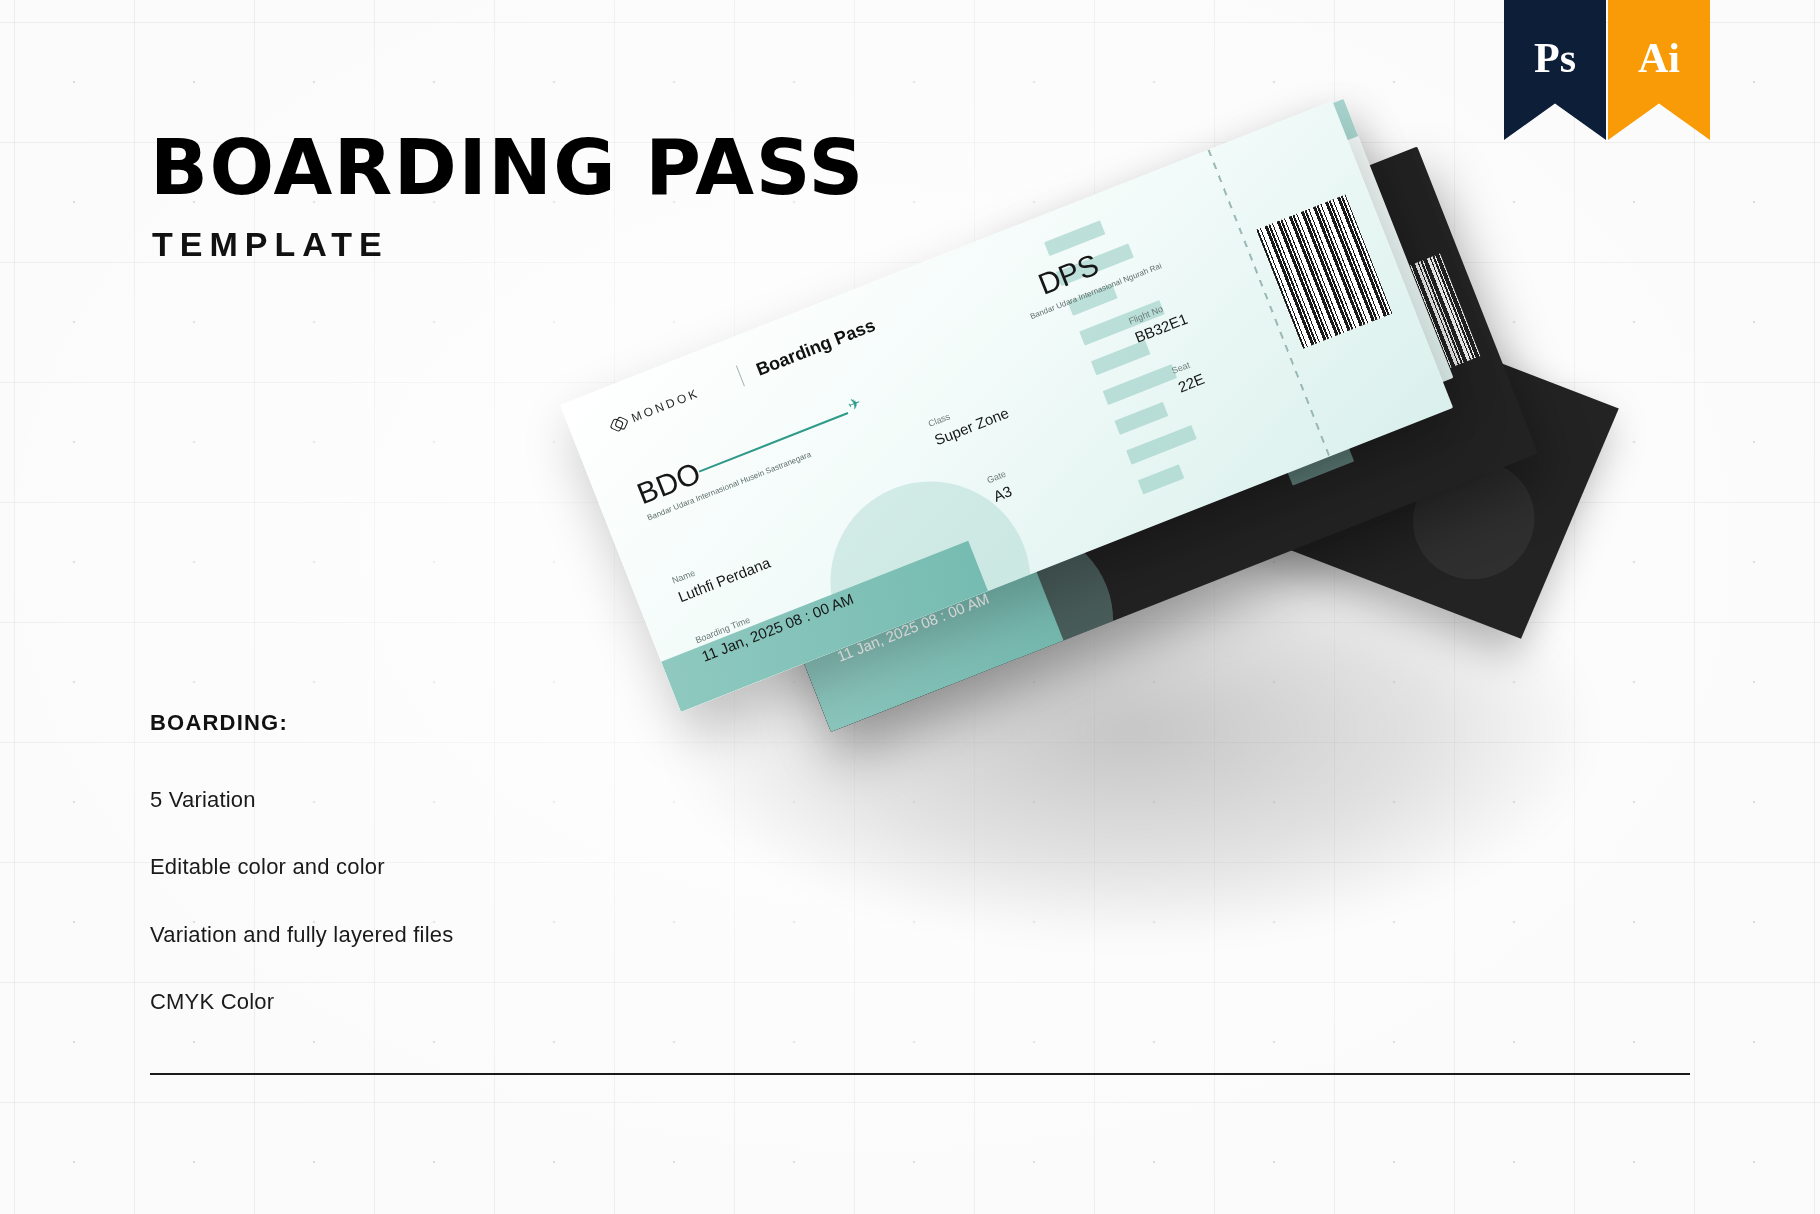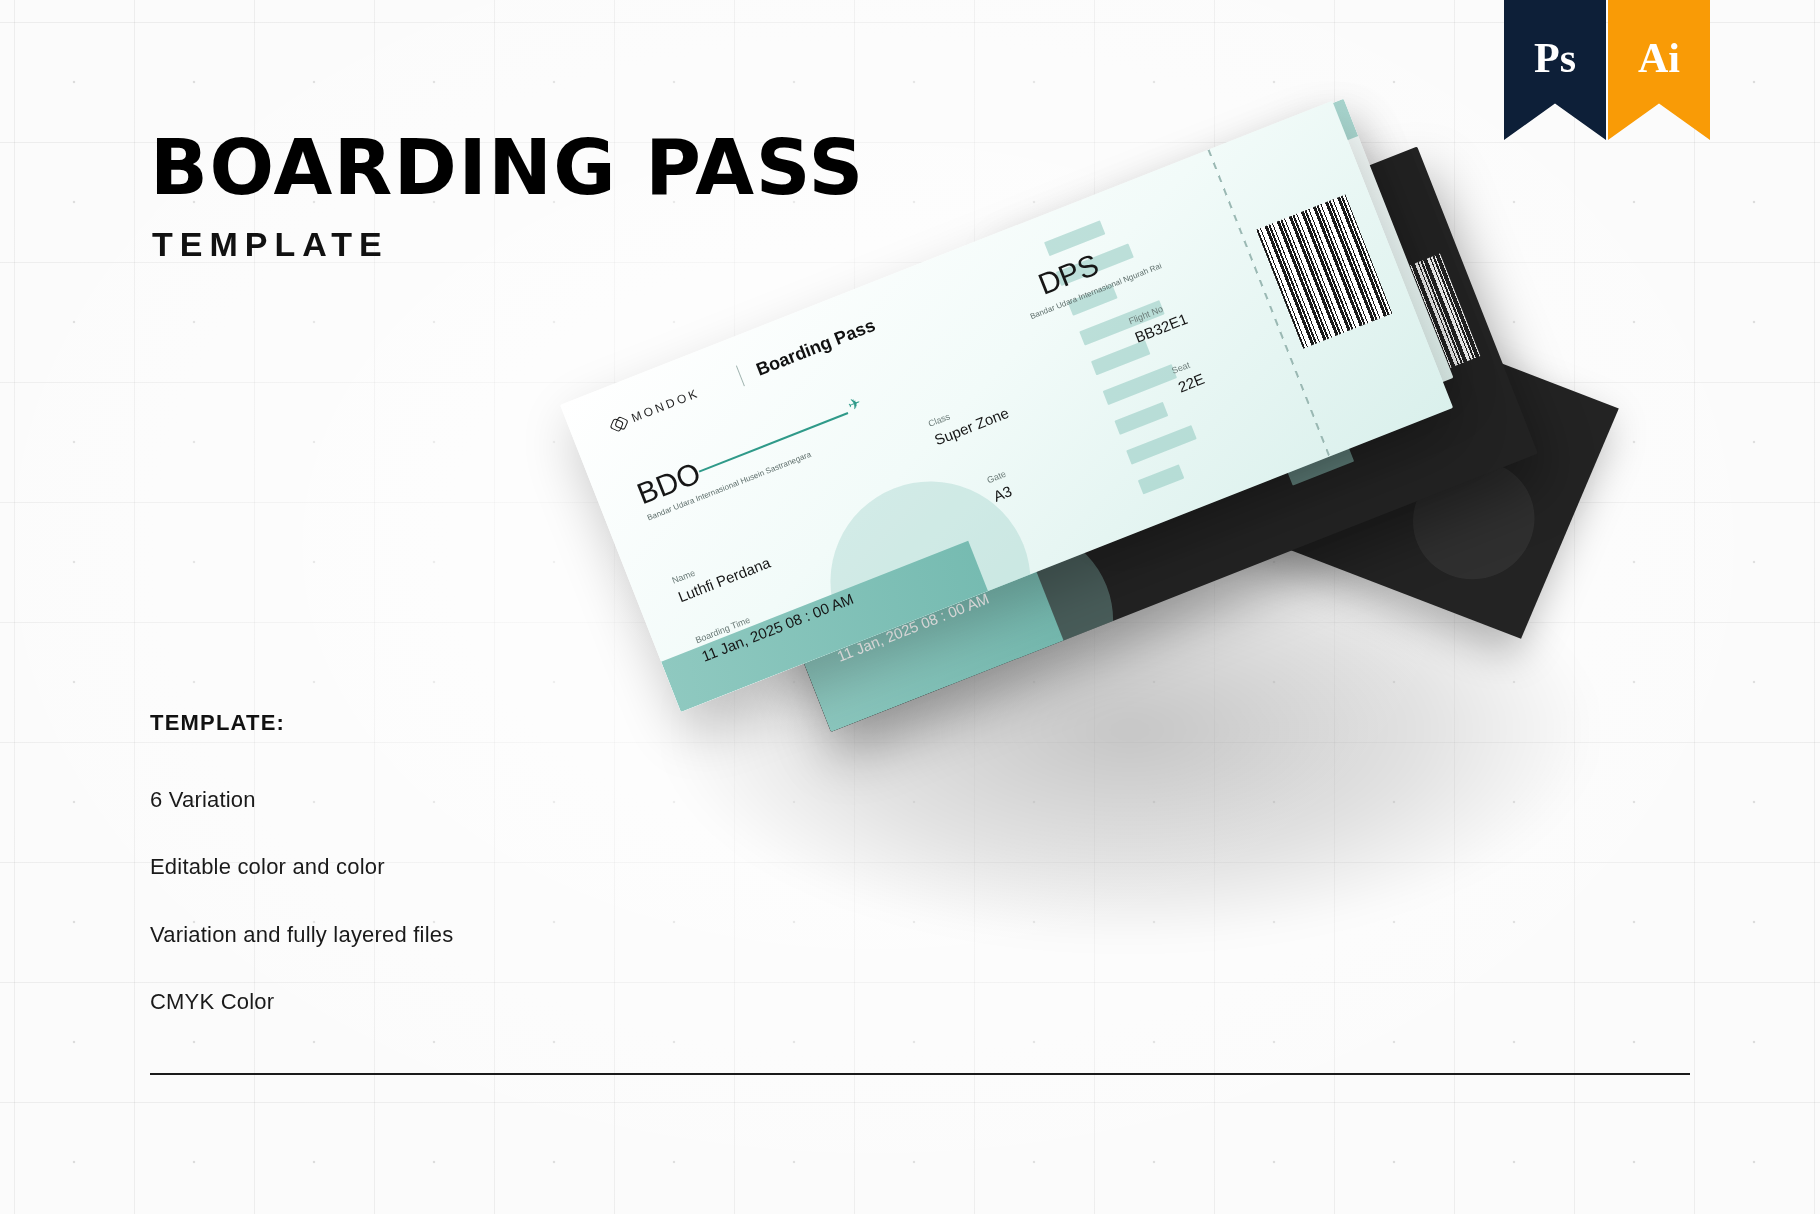--- a/index.html
+++ b/index.html
@@ -418,22 +418,22 @@
 
 <div class="badges">
   <div class="badge ps">
     <span>Ps</span>
   </div>
   <div class="badge ai">
     <span>Ai</span>
   </div>
 </div>
 
-<div class="features-title">TEMPLATE:</div>
-<div class="feature-item feature-0">6 Variation</div>
+<div class="features-title">BOARDING:</div>
+<div class="feature-item feature-0">5 Variation</div>
 <div class="feature-item feature-1">Editable color and color</div>
 <div class="feature-item feature-2">Variation and fully layered files</div>
 <div class="feature-item feature-3">CMYK Color</div>
 <div class="rule"></div>
 
 <div class="stage">
   <div class="shadow-blob"></div>
 
   <div class="ticket ticket-dark-back">
     <div class="dark-logo-ghost"></div>

